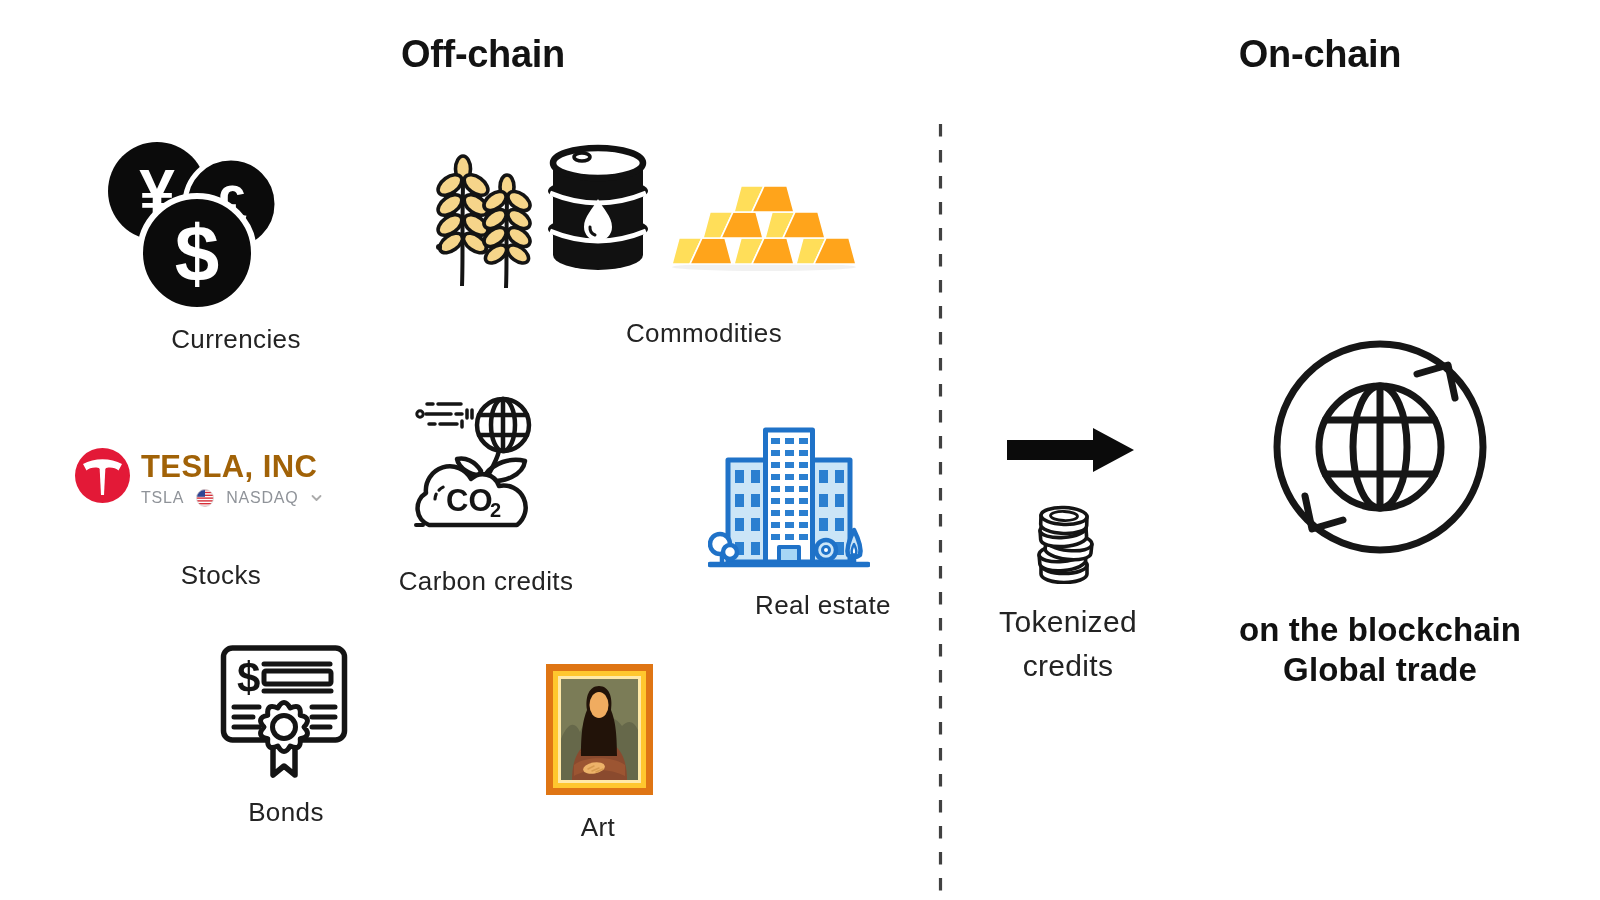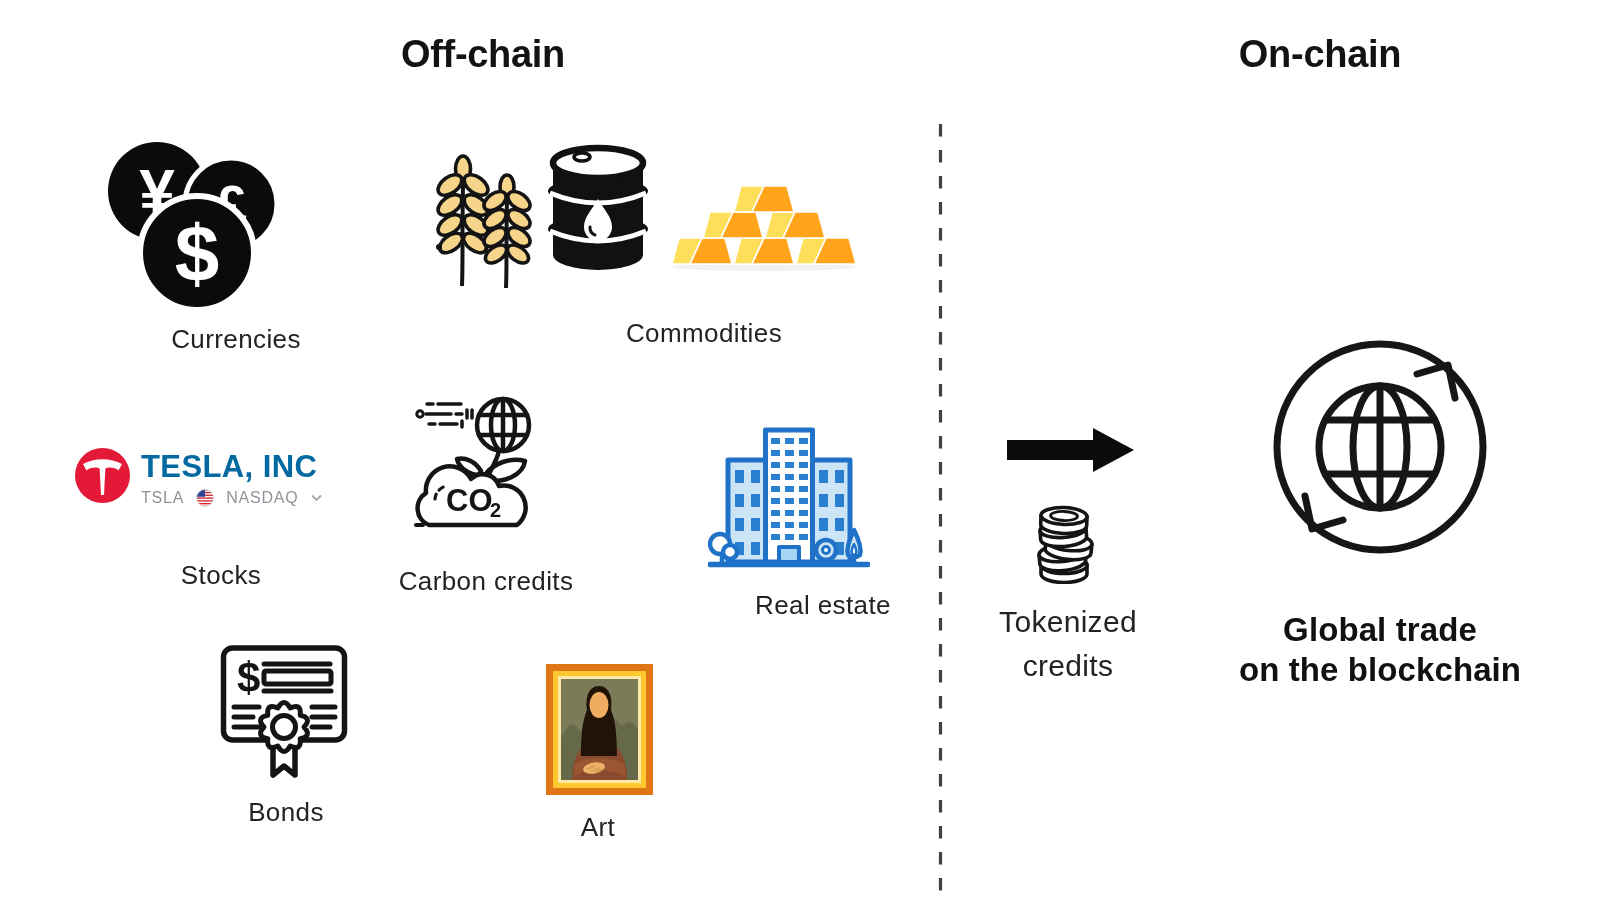--- a/index.html
+++ b/index.html
@@ -15,21 +15,21 @@
   .item-label{
     font-size:26px;font-weight:400;letter-spacing:0.4px;color:#232323;white-space:nowrap;text-align:center;
   }
   .flow-label{
     font-size:30px;font-weight:400;letter-spacing:0.3px;color:#232323;line-height:44px;text-align:center;white-space:nowrap;
   }
   .result-label{
     font-size:33px;font-weight:700;letter-spacing:0.1px;color:#111;line-height:40px;text-align:center;white-space:nowrap;
   }
   .tesla-company{
-    font-size:31px;font-weight:700;letter-spacing:0.4px;color:#0369a1;white-space:nowrap;
+    font-size:31px;font-weight:700;letter-spacing:0.4px;color:#a16207;white-space:nowrap;
   }
   .ticker-row{
     display:flex;align-items:center;gap:12px;
     font-size:16px;font-weight:400;letter-spacing:0.8px;color:#8F9399;white-space:nowrap;
   }
   svg{display:block;}
   svg text{font-family:"Liberation Sans","DejaVu Sans",sans-serif;}
 </style>
 </head>
 <body>
@@ -284,17 +284,17 @@
       <path d="M153,43 L184,34 L191,67"></path>
       <path d="M79,189 L48,198 L41,165"></path>
       <circle cx="116" cy="116" r="61"></circle>
       <ellipse cx="116" cy="116" rx="27" ry="61"></ellipse>
       <path d="M116,55 V177"></path>
       <path d="M61.3,89 H170.7 M61.3,143 H170.7"></path>
     </g>
   </svg>
 
   <div class="abs cx result-label" style="left:1380px;top:610px;">
+    <div>on the blockchain</div>
     <div>Global trade</div>
-    <div>on the blockchain</div>
   </div>
 
 </div>
 
 </body></html>

